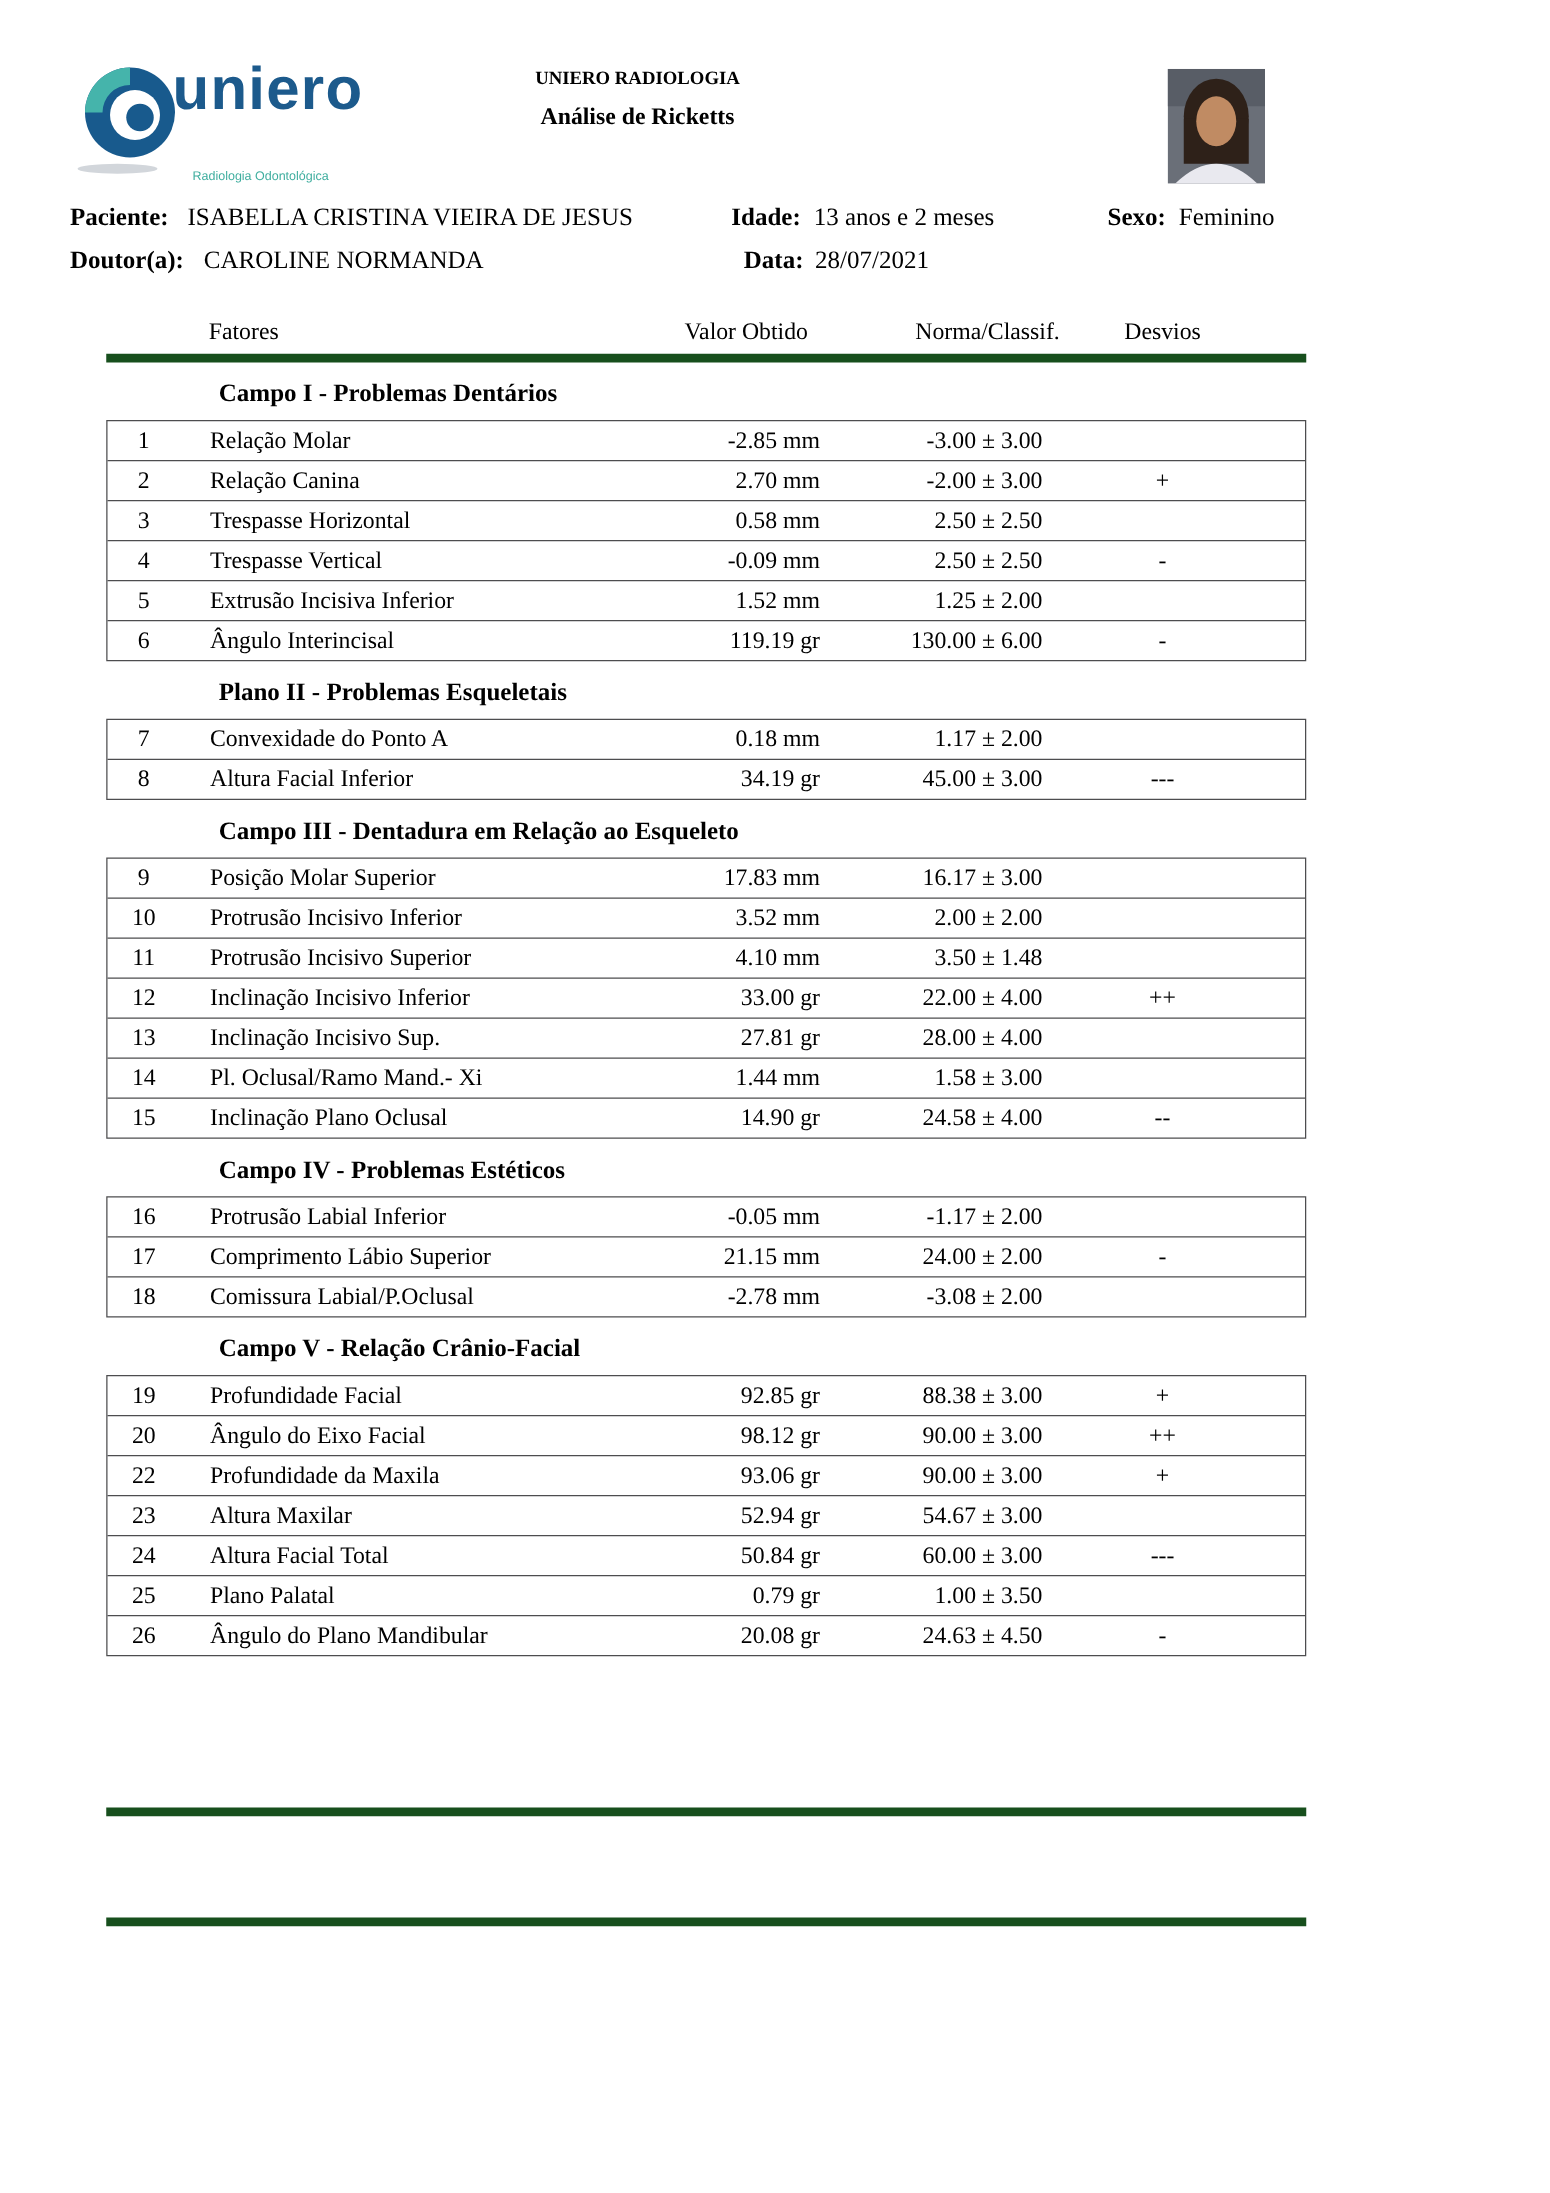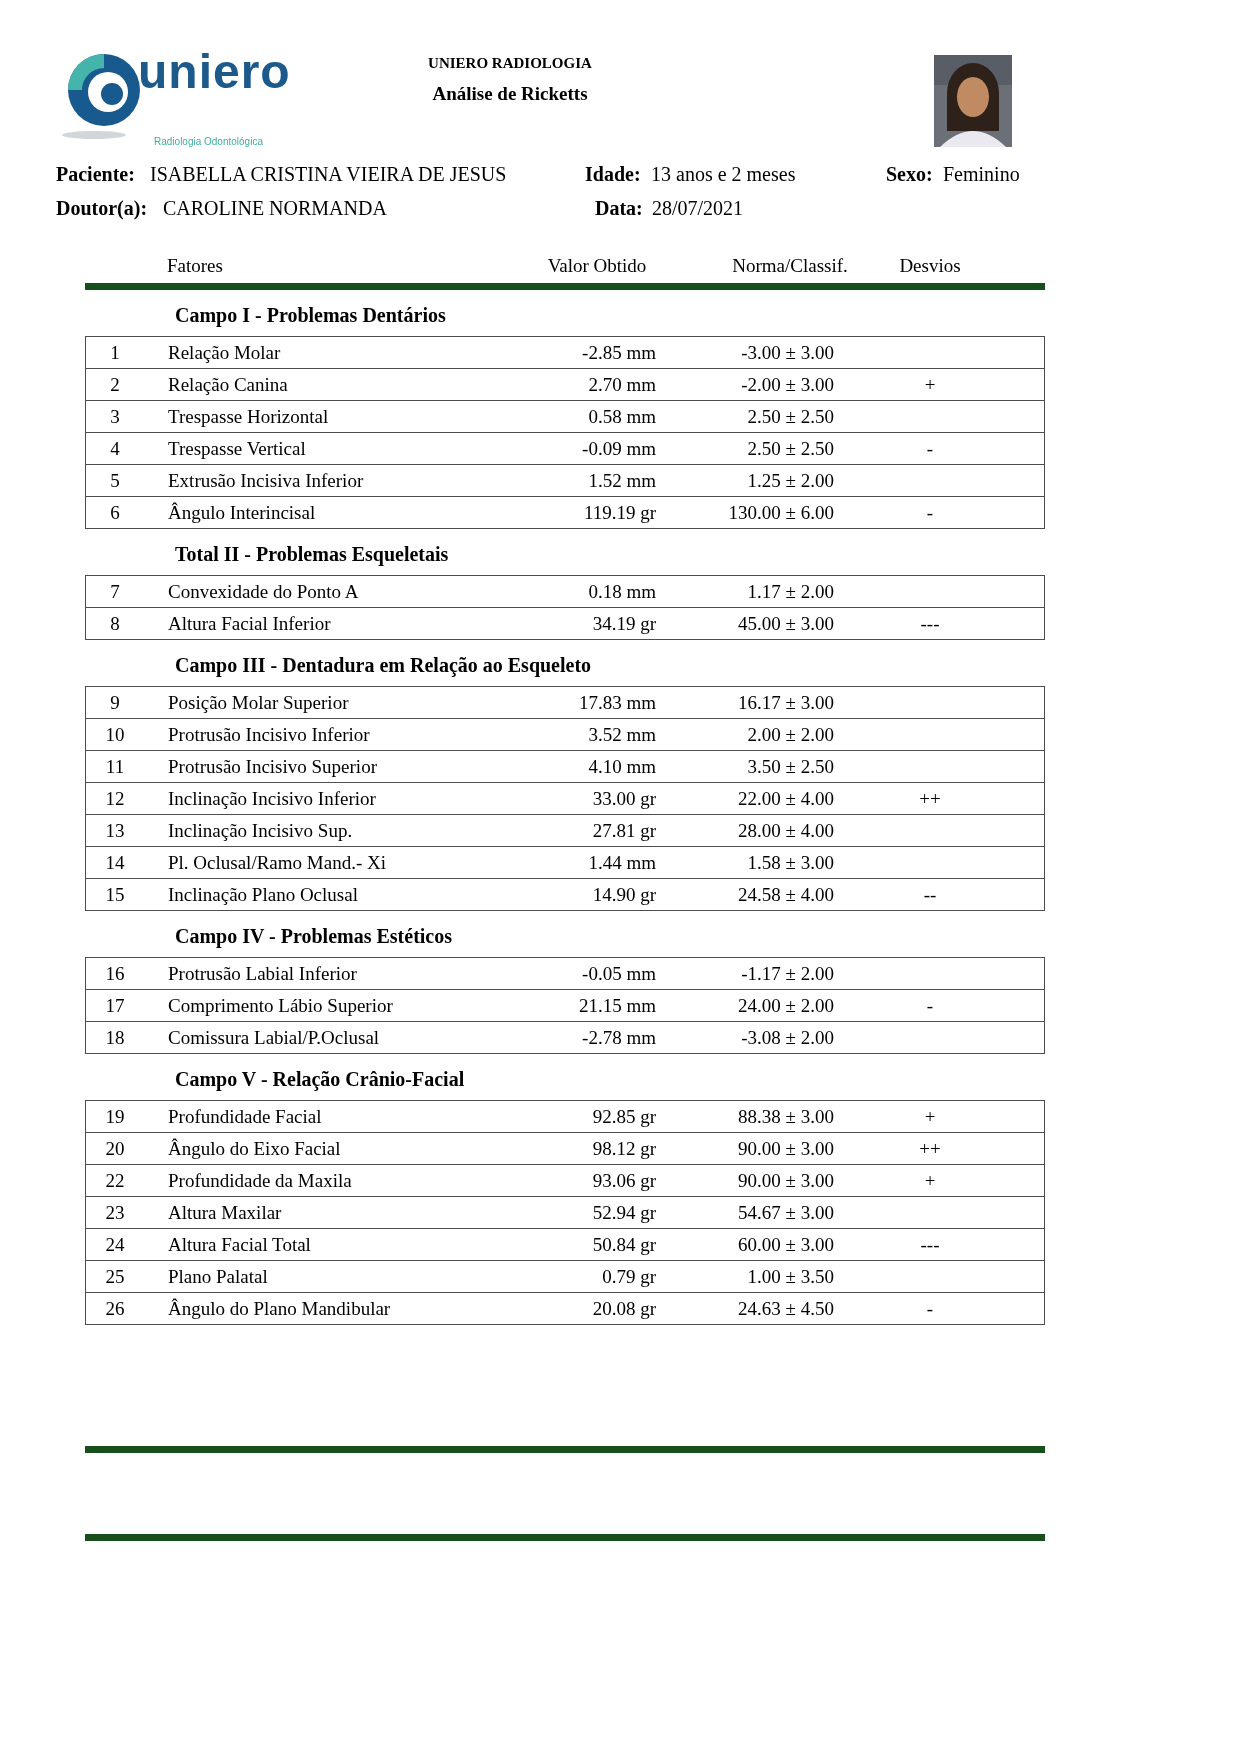--- a/index.html
+++ b/index.html
@@ -146,21 +146,21 @@
             <div class="cell c-desvio"></div>
           </div>
           <div class="trow">
             <div class="cell c-num">6</div>
             <div class="cell c-fator">Ângulo Interincisal</div>
             <div class="cell c-valor">119.19 gr</div>
             <div class="cell c-norma">130.00 ± 6.00</div>
             <div class="cell c-desvio">-</div>
           </div>
         </div>
-        <div class="section-title">Total II - Problemas Esqueletais</div>
+        <div class="section-title">Plano II - Problemas Esqueletais</div>
         <div class="row-group">
           <div class="trow">
             <div class="cell c-num">7</div>
             <div class="cell c-fator">Convexidade do Ponto A</div>
             <div class="cell c-valor">0.18 mm</div>
             <div class="cell c-norma">1.17 ± 2.00</div>
             <div class="cell c-desvio"></div>
           </div>
           <div class="trow">
             <div class="cell c-num">8</div>
@@ -183,21 +183,21 @@
             <div class="cell c-num">10</div>
             <div class="cell c-fator">Protrusão Incisivo Inferior</div>
             <div class="cell c-valor">3.52 mm</div>
             <div class="cell c-norma">2.00 ± 2.00</div>
             <div class="cell c-desvio"></div>
           </div>
           <div class="trow">
             <div class="cell c-num">11</div>
             <div class="cell c-fator">Protrusão Incisivo Superior</div>
             <div class="cell c-valor">4.10 mm</div>
-            <div class="cell c-norma">3.50 ± 2.50</div>
+            <div class="cell c-norma">3.50 ± 1.48</div>
             <div class="cell c-desvio"></div>
           </div>
           <div class="trow">
             <div class="cell c-num">12</div>
             <div class="cell c-fator">Inclinação Incisivo Inferior</div>
             <div class="cell c-valor">33.00 gr</div>
             <div class="cell c-norma">22.00 ± 4.00</div>
             <div class="cell c-desvio">++</div>
           </div>
           <div class="trow">

